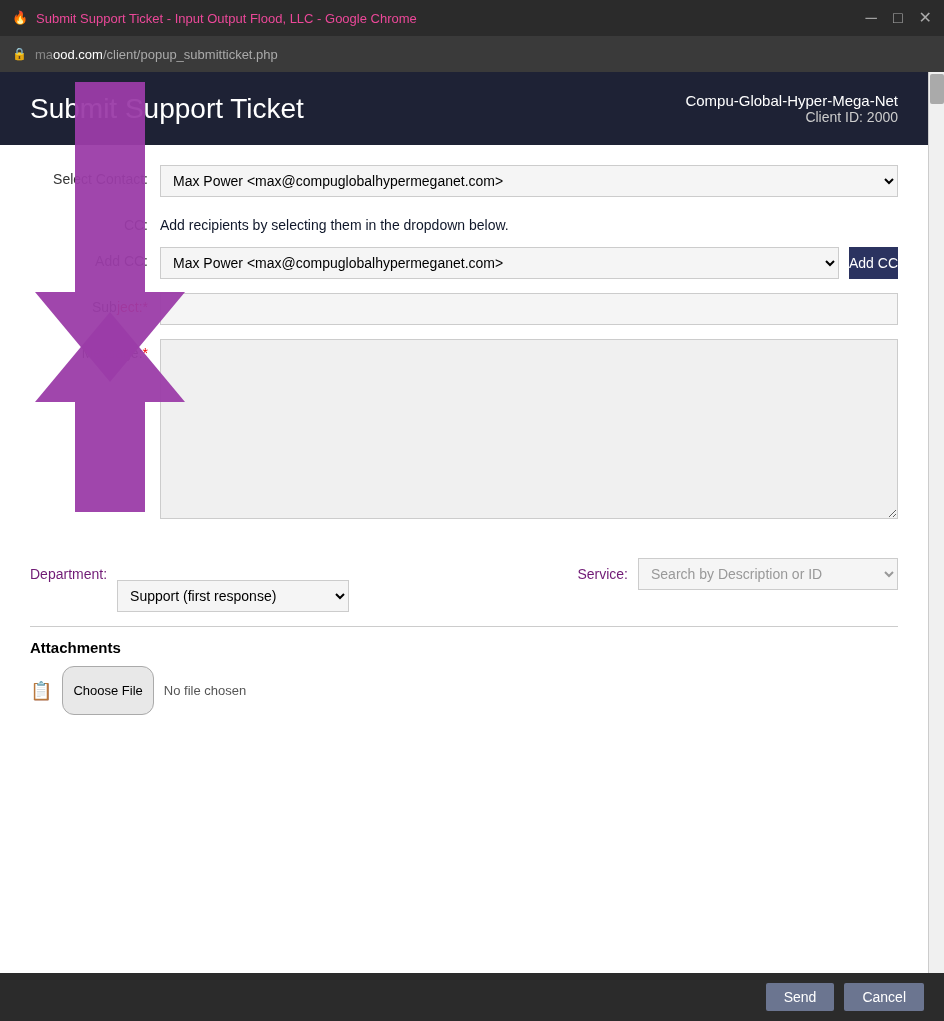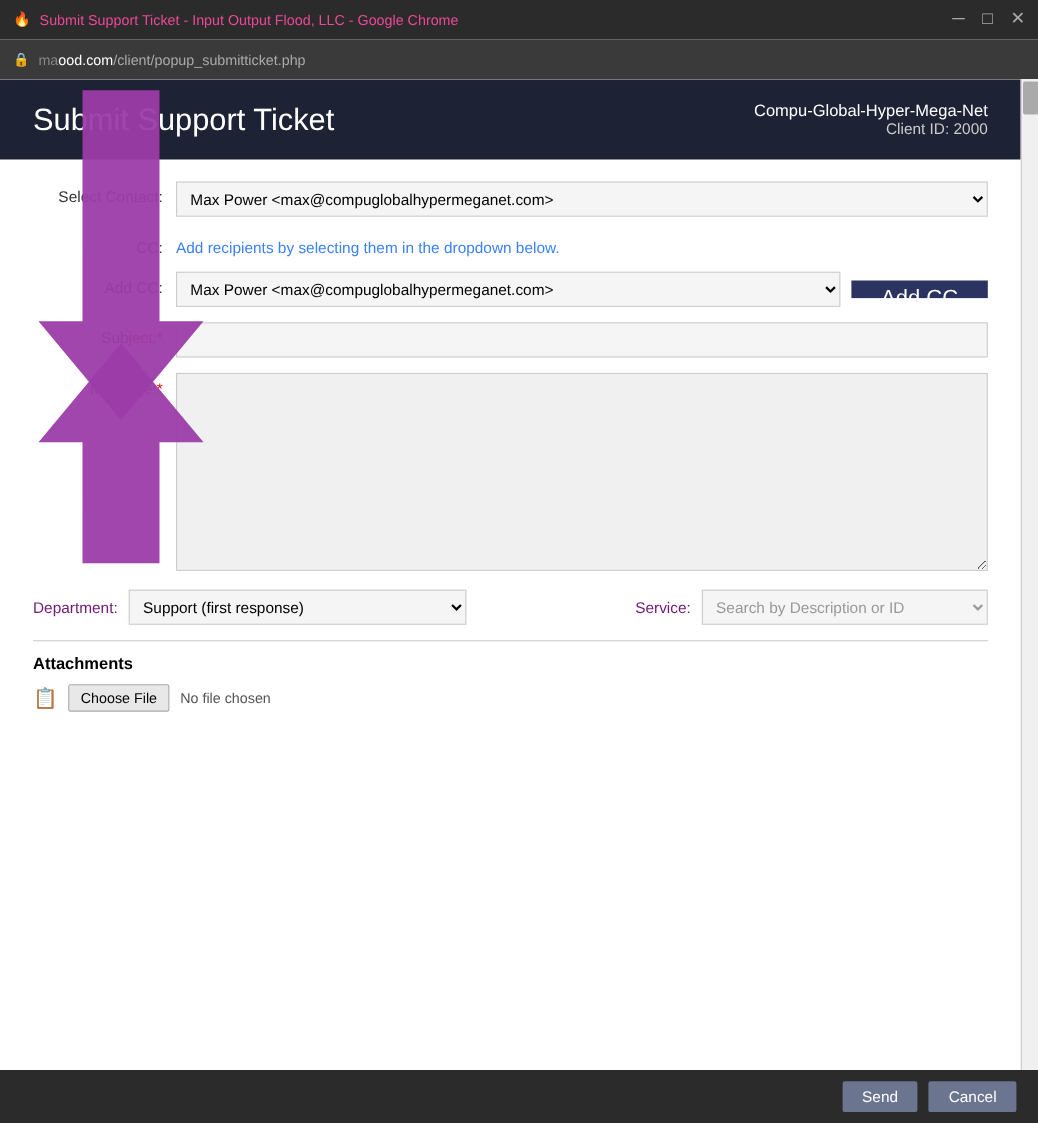--- a/index.html
+++ b/index.html
@@ -166,43 +166,43 @@
       padding: 5px 8px;
       font-size: 14px;
       border: 1px solid #ccc;
       background: #f0f0f0;
       height: 180px;
       resize: vertical;
     }
     .cc-text {
       padding-top: 6px;
       font-size: 14px;
-      color: #3b82f6;
+      color: #0f172a;
     }
     .add-cc-row {
       display: flex;
       align-items: center;
       gap: 10px;
     }
     .add-cc-select {
       flex: 1;
       padding: 5px 8px;
       font-size: 14px;
       border: 1px solid #ccc;
       background: #f5f5f5;
       height: 32px;
     }
     .btn-add-cc {
       background: #2b3360;
       color: #fff;
       border: none;
-      padding: 5px 27px;
-      font-size: 20px;
+      padding: 5px 0;
+      font-size: 14px;
       cursor: pointer;
-      height: 16px;
+      height: 32px;
       white-space: nowrap;
     }
 
     
     .dept-service-row {
       display: flex;
       align-items: center;
       gap: 20px;
       margin-bottom: 14px;
     }
@@ -215,21 +215,22 @@
       font-size: 14px;
       color: #701a75;
       white-space: nowrap;
     }
     .dept-select {
       padding: 5px 8px;
       font-size: 14px;
       border: 1px solid #ccc;
       background: #f5f5f5;
       height: 32px;
-      width: 307px;
+      width: 232px;
+      margin-top: 44px;
     }
     .service-wrap {
       display: flex;
       align-items: center;
       gap: 10px;
       margin-left: auto;
     }
     .service-label {
       font-size: 14px;
       color: #701a75;
@@ -261,24 +262,24 @@
       align-items: center;
       gap: 10px;
     }
     .file-icon {
       font-size: 18px;
       color: #555;
     }
     .file-choose-btn {
       background: #e8e8e8;
       border: 1px solid #aaa;
-      padding: 4px 10px;
+      padding: 16px 10px;
       font-size: 13px;
       cursor: pointer;
-      border-radius: 2px;
+      border-radius: 12px;
       text-align: center;
     }
     .file-chosen-text {
       font-size: 13px;
       color: #555;
     }
 
     
     .bottom-bar {
       position: fixed;

